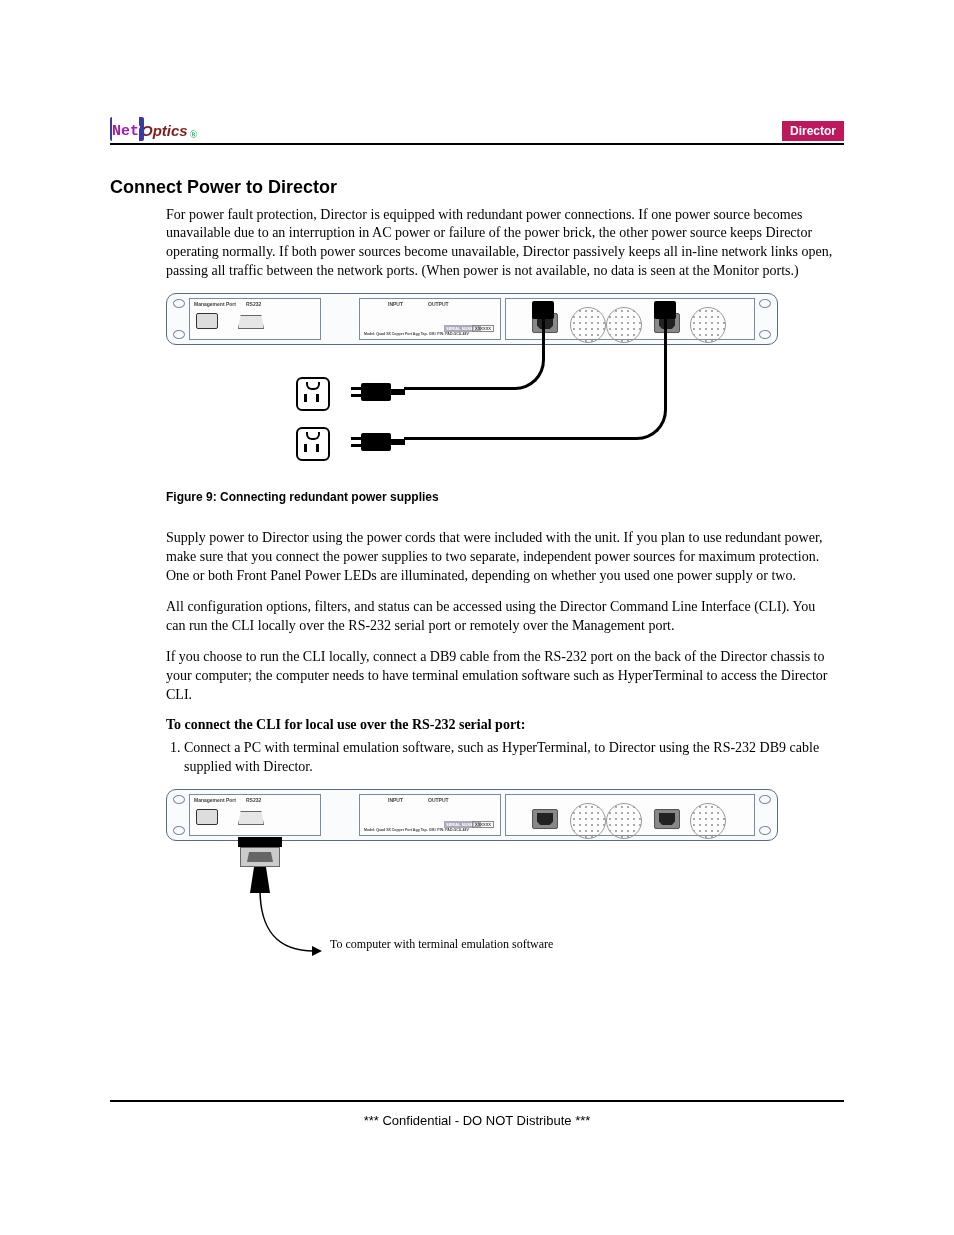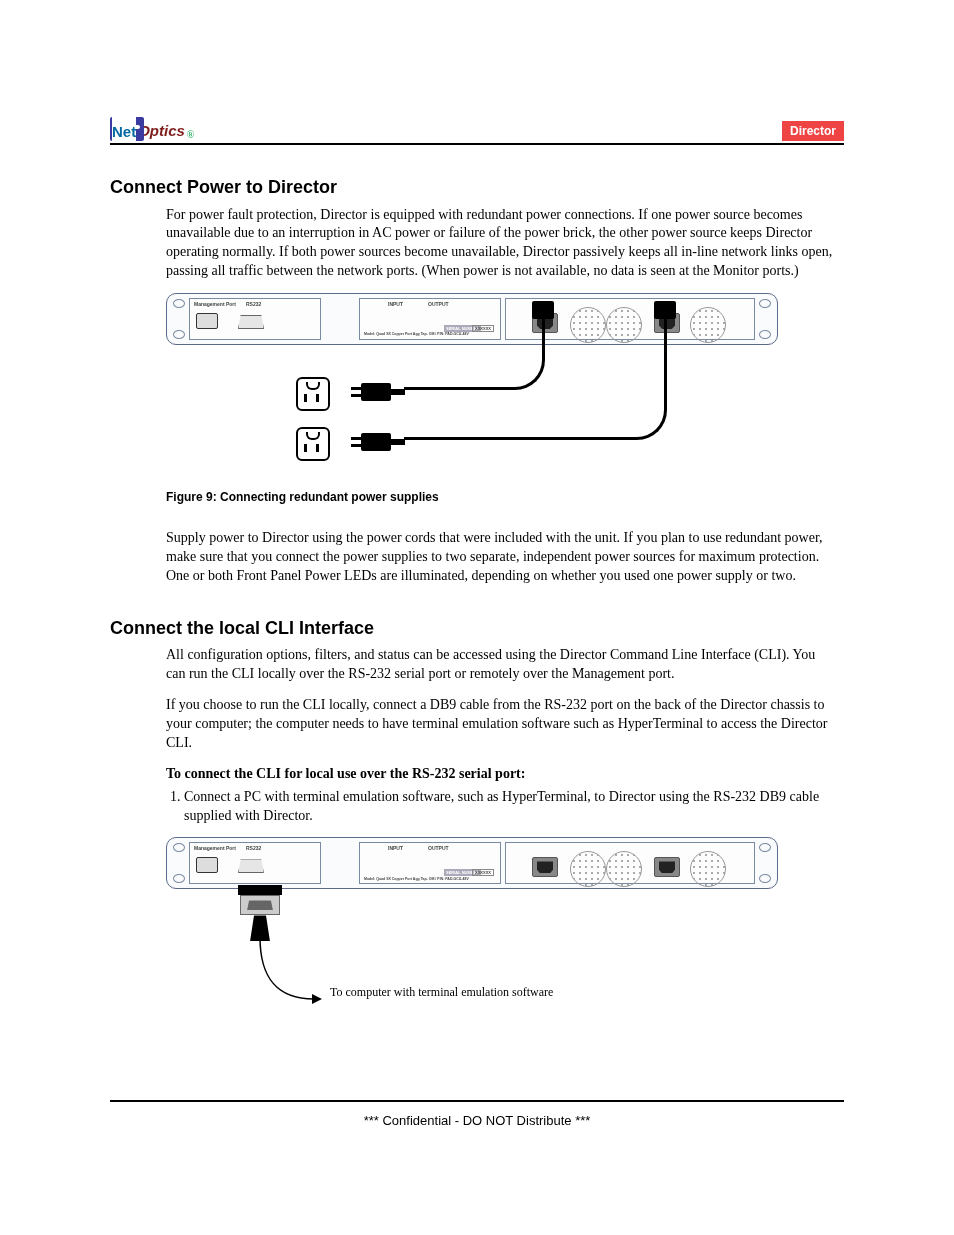--- a/index.html
+++ b/index.html
@@ -42,44 +42,44 @@
     content: "";
     position: absolute;
     left: 4px;
     right: 4px;
     top: 8px;
     height: 4px;
     background: #fff;
     border-radius: 2px;
   }
   .logo-net {
-    font-family: Liberation Sans, sans-serif;
+    font-family: Liberation Mono, monospace;
     font-weight: bold;
-    color: #0369a1;
+    color: #a21caf;
     font-size: 15px;
     margin-left: -34px;
     margin-bottom: -1px;
     position: relative;
     background: #fff;
     padding-top: 12px;
   }
   .logo-optics {
     font-family: Arial, sans-serif;
     font-weight: bold;
     font-style: italic;
     color: #7f1d1d;
     font-size: 15px;
   }
   .logo-reg {
     color: #00a04a;
     font-size: 10px;
     vertical-align: super;
   }
   .director-badge {
-    background: #ef4444;
+    background: #be185d;
     color: #fff;
     font-family: Arial, sans-serif;
     font-weight: bold;
     font-size: 12px;
     padding: 2px 8px;
   }
   h1.section {
     font-family: Arial, sans-serif;
     font-weight: 800;
     font-size: 18px;
@@ -374,21 +374,20 @@
     <div class="power-inlet" style="left:366px;"></div>
     <div class="power-inlet" style="left:488px;"></div>
     <div class="cable" style="left:238px; top:-30px; width:138px; height:68px;"></div>
     <div class="cable" style="left:238px; top:-30px; width:260px; height:118px;"></div>
   </div>
 
   <div class="fig-caption">Figure 9: Connecting redundant power supplies</div>
 
   <p class="body-para" style="margin-top:24px;">Supply power to Director using the power cords that were included with the unit. If you plan to use redundant power, make sure that you connect the power supplies to two separate, independent power sources for maximum protection. One or both Front Panel Power LEDs are illuminated, depending on whether you used one power supply or two.</p>
 
-  <h1 class="section">Connect the local CLI Interface</h1>
   <p class="body-para">All configuration options, filters, and status can be accessed using the Director Command Line Interface (CLI). You can run the CLI locally over the RS-232 serial port or remotely over the Management port.</p>
   <p class="body-para">If you choose to run the CLI locally, connect a DB9 cable from the RS-232 port on the back of the Director chassis to your computer; the computer needs to have terminal emulation software such as HyperTerminal to access the Director CLI.</p>
   <p class="body-para bold" style="margin-bottom:4px;">To connect the CLI for local use over the RS-232 serial port:</p>
   <ol class="steps">
     <li>Connect a PC with terminal emulation software, such as HyperTerminal, to Director using the RS-232 DB9 cable supplied with Director.</li>
   </ol>
 
   <div class="fig">
     <div class="screwhole" style="left:6px; top:5px;"></div>
     <div class="screwhole" style="left:6px; bottom:5px;"></div>

